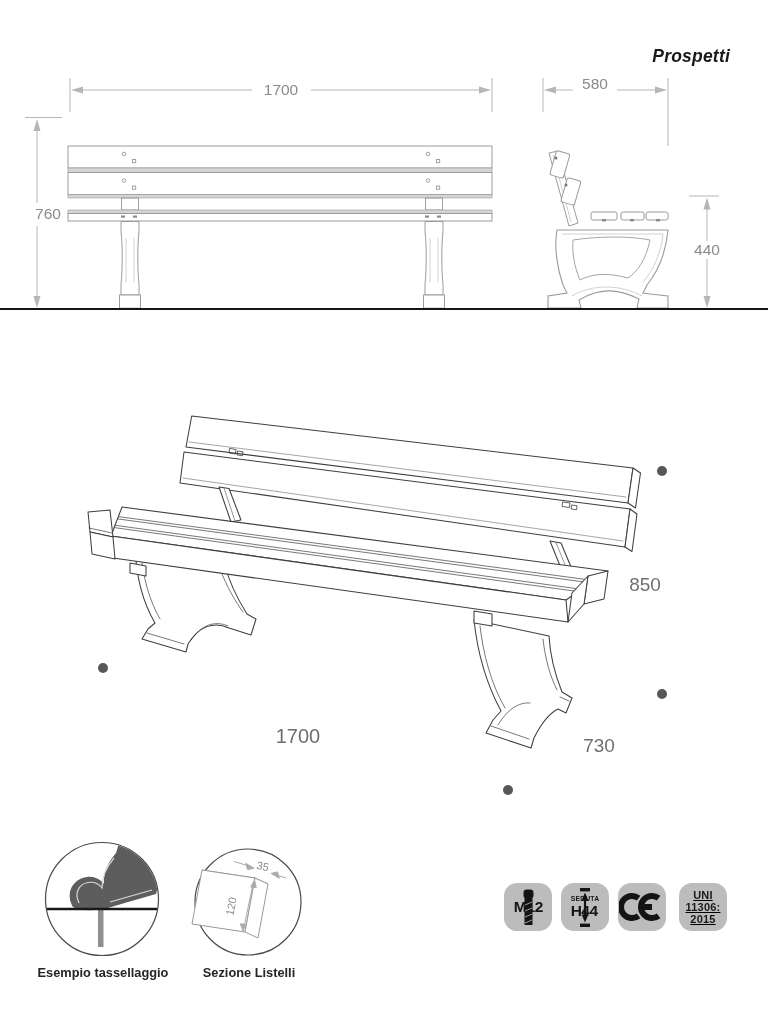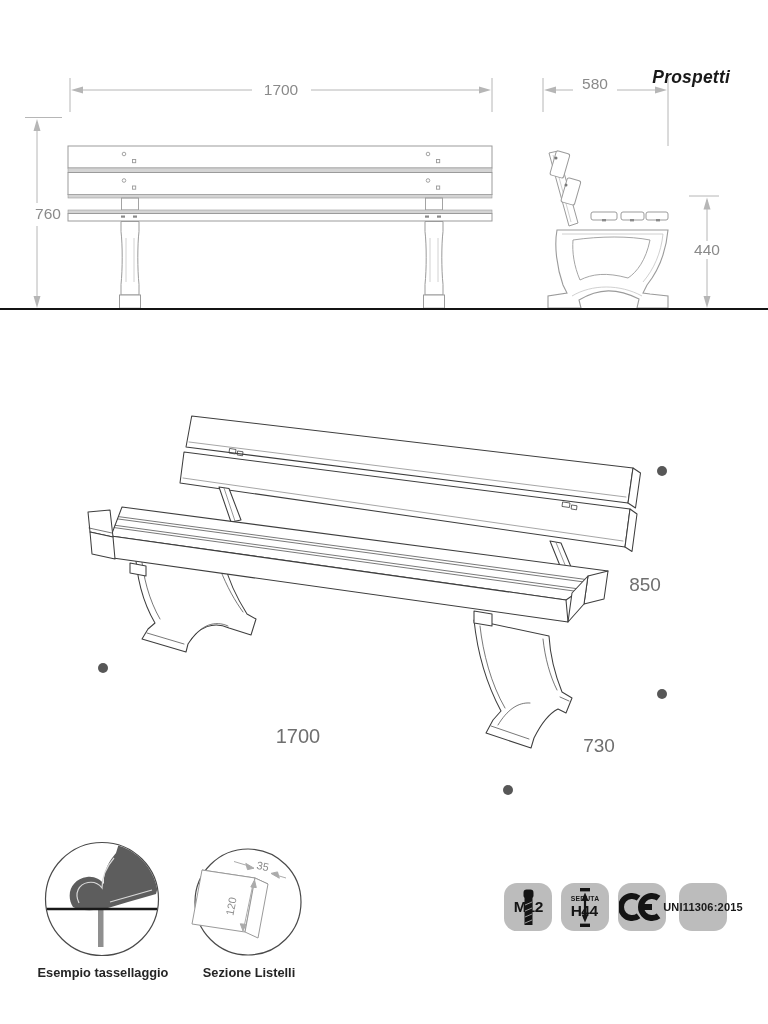--- a/index.html
+++ b/index.html
@@ -2,34 +2,34 @@
 <html><head>
 <meta charset="utf-8">
 <style>
   html,body{margin:0;padding:0;background:#ffffff;}
   #page{position:relative;width:768px;height:1024px;background:#fff;overflow:hidden;
         font-family:"Liberation Sans", sans-serif;}
   .lbl{position:absolute;transform:translate(-50%,-50%);background:#fff;padding:0 3px;
        color:#8a8a8a;font-size:15.5px;white-space:nowrap;}
   .lbl-big{position:absolute;transform:translate(-50%,-50%);color:#6f6f6f;font-size:19px;
        background:#fff;padding:0 2px;white-space:nowrap;}
-  #title{position:absolute;top:67px;right:38px;color:#191919;font-size:17.5px;
+  #title{position:absolute;top:46px;right:38px;color:#191919;font-size:17.5px;
        font-style:italic;font-weight:600;letter-spacing:.2px;}
   .caption{position:absolute;transform:translateX(-50%);color:#252525;font-size:12.8px;
        font-weight:600;white-space:nowrap;text-align:center;}
   svg{position:absolute;}
   .badge{position:absolute;top:883px;width:48px;height:48px;border-radius:13px;
        background:#bcbcbc;display:flex;align-items:center;justify-content:center;}
   .badge .txt{color:#151515;font-weight:700;}
   #badge-m12 .txt{font-size:15.5px;letter-spacing:-.3px;margin-left:1px;}
   #badge-h44{flex-direction:row;gap:1px;}
   .h44col{display:flex;flex-direction:column;align-items:flex-start;line-height:1;}
   .h44col .small{font-size:6.8px;font-weight:700;color:#151515;letter-spacing:.2px;}
   .h44col .big{font-size:15.5px;font-weight:700;color:#151515;letter-spacing:-.5px;}
-  .unicol{display:flex;flex-direction:row;align-items:flex-start;line-height:12.3px;}
+  .unicol{display:flex;flex-direction:column;align-items:center;line-height:12.3px;text-decoration:underline;}
   .unicol span{font-size:11px;font-weight:700;color:#1a1a1a;letter-spacing:.2px;}
 </style>
 </head>
 <body>
 
 <div id="page">
 
   <span id="title">Prospetti</span>
 
   <svg style="left:0;top:0" width="768" height="340" viewBox="0 0 768 340">

